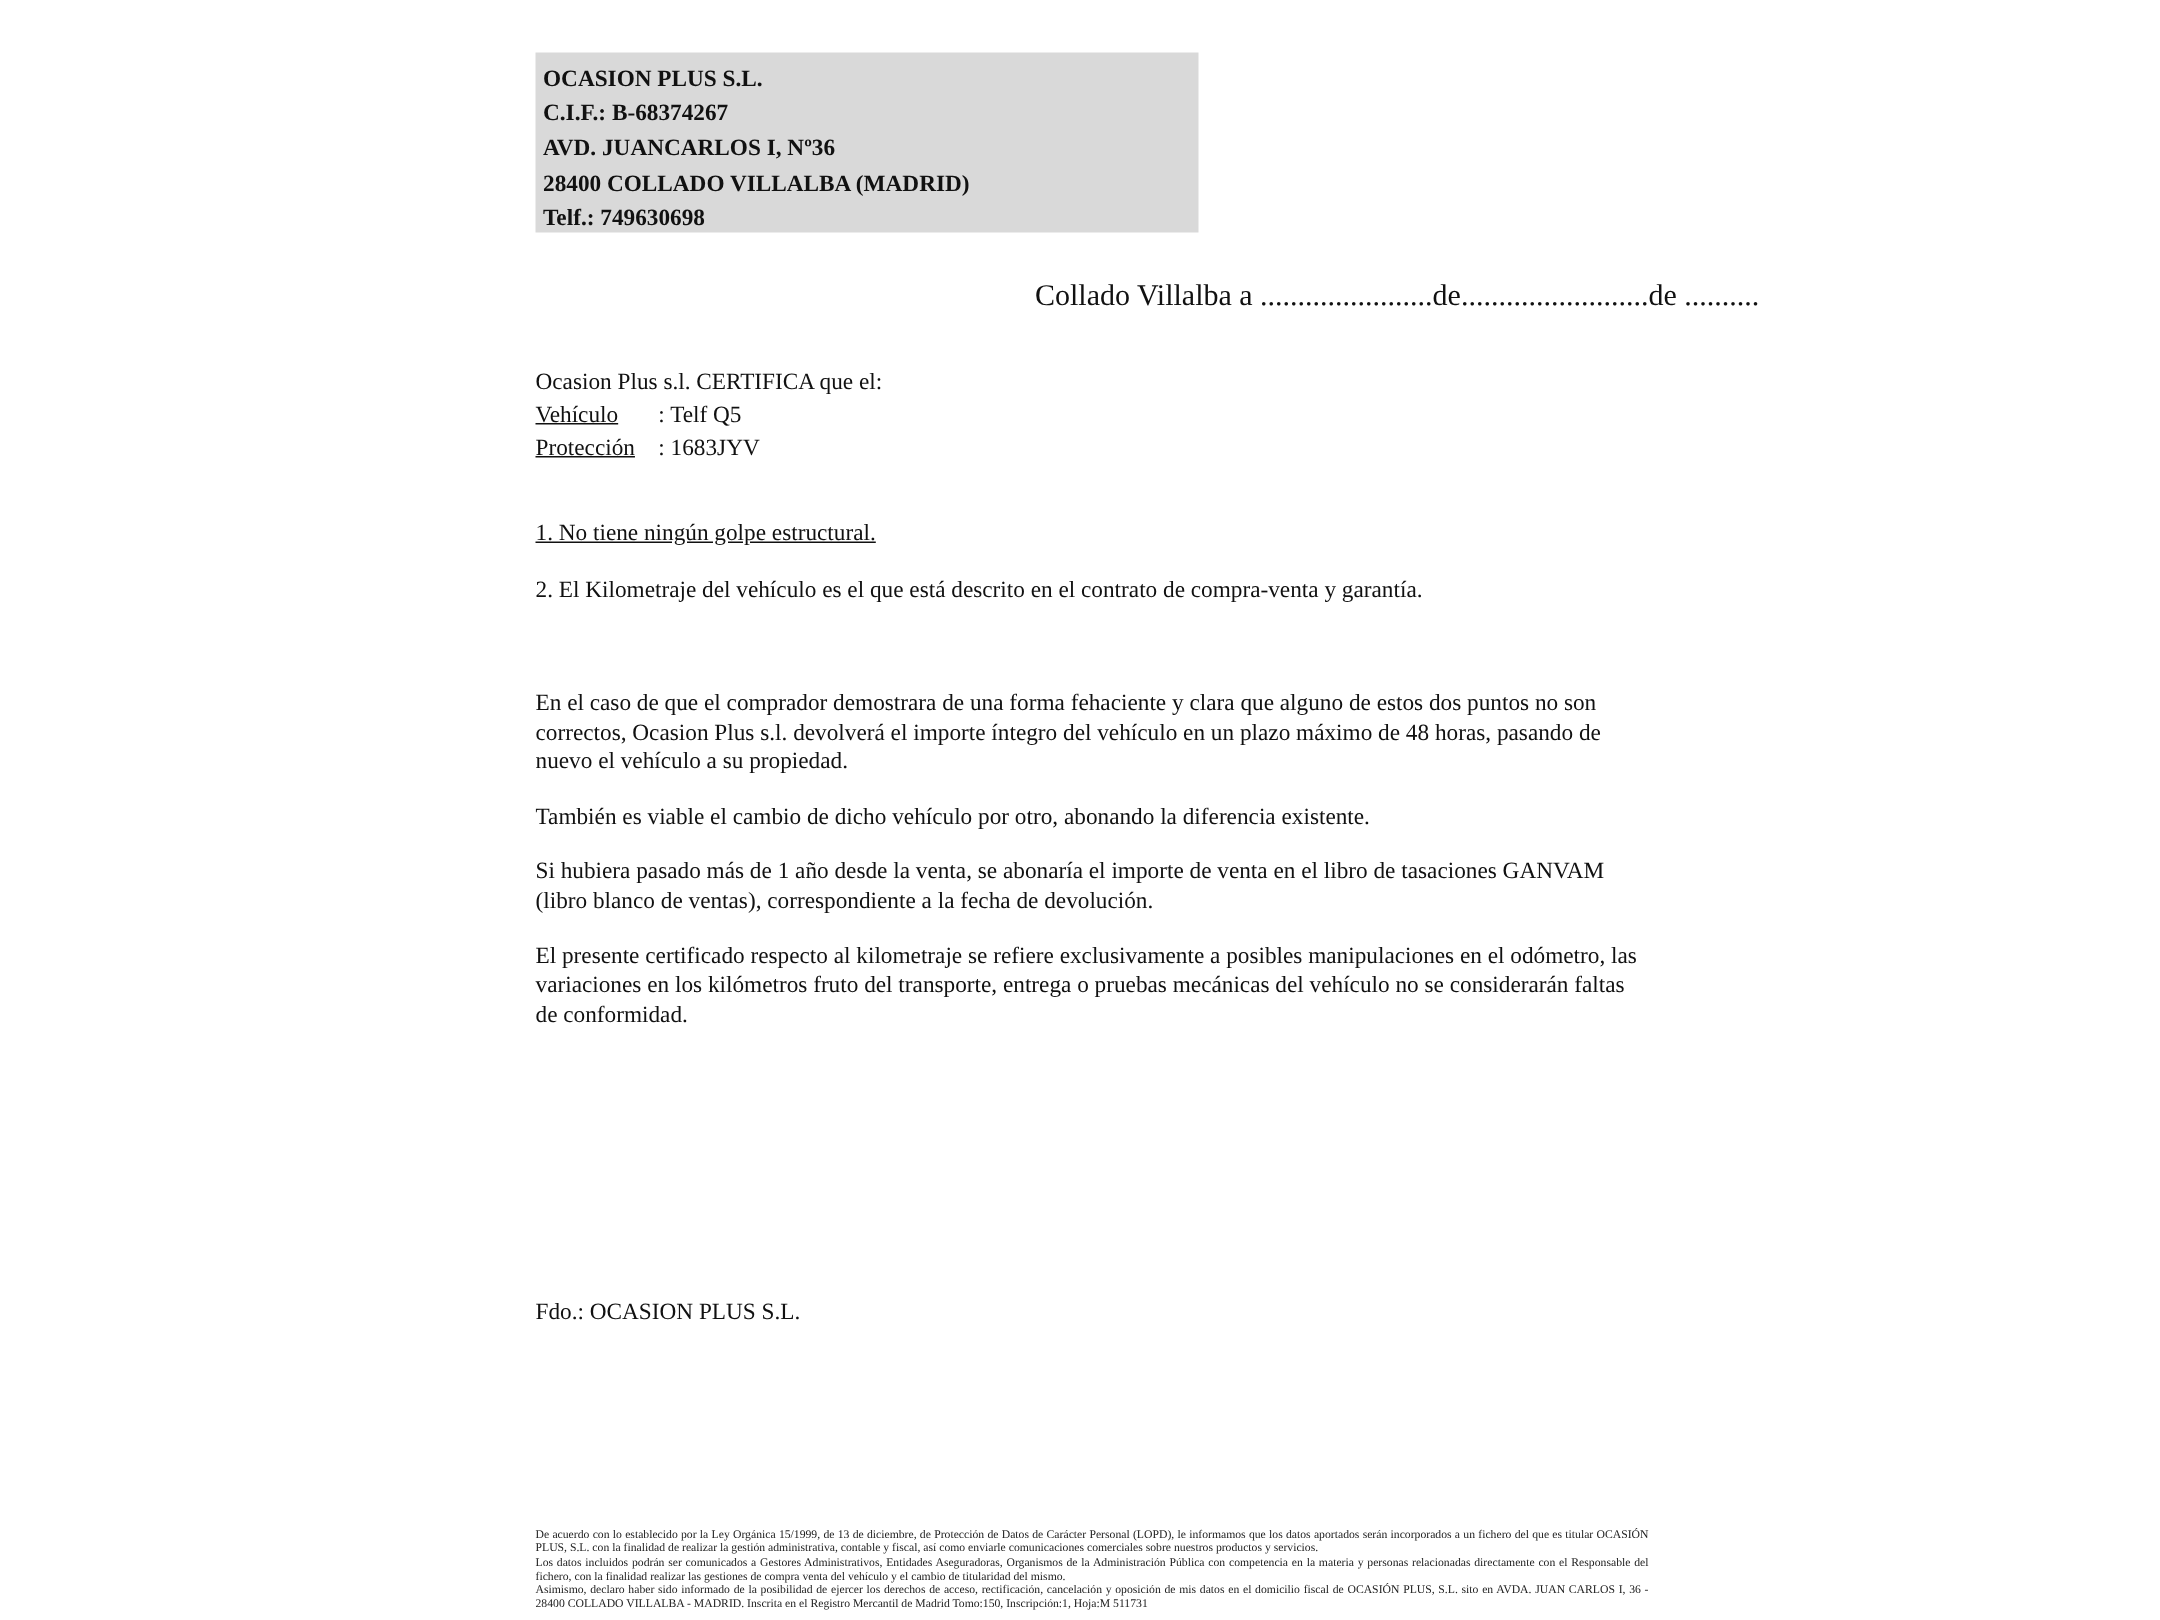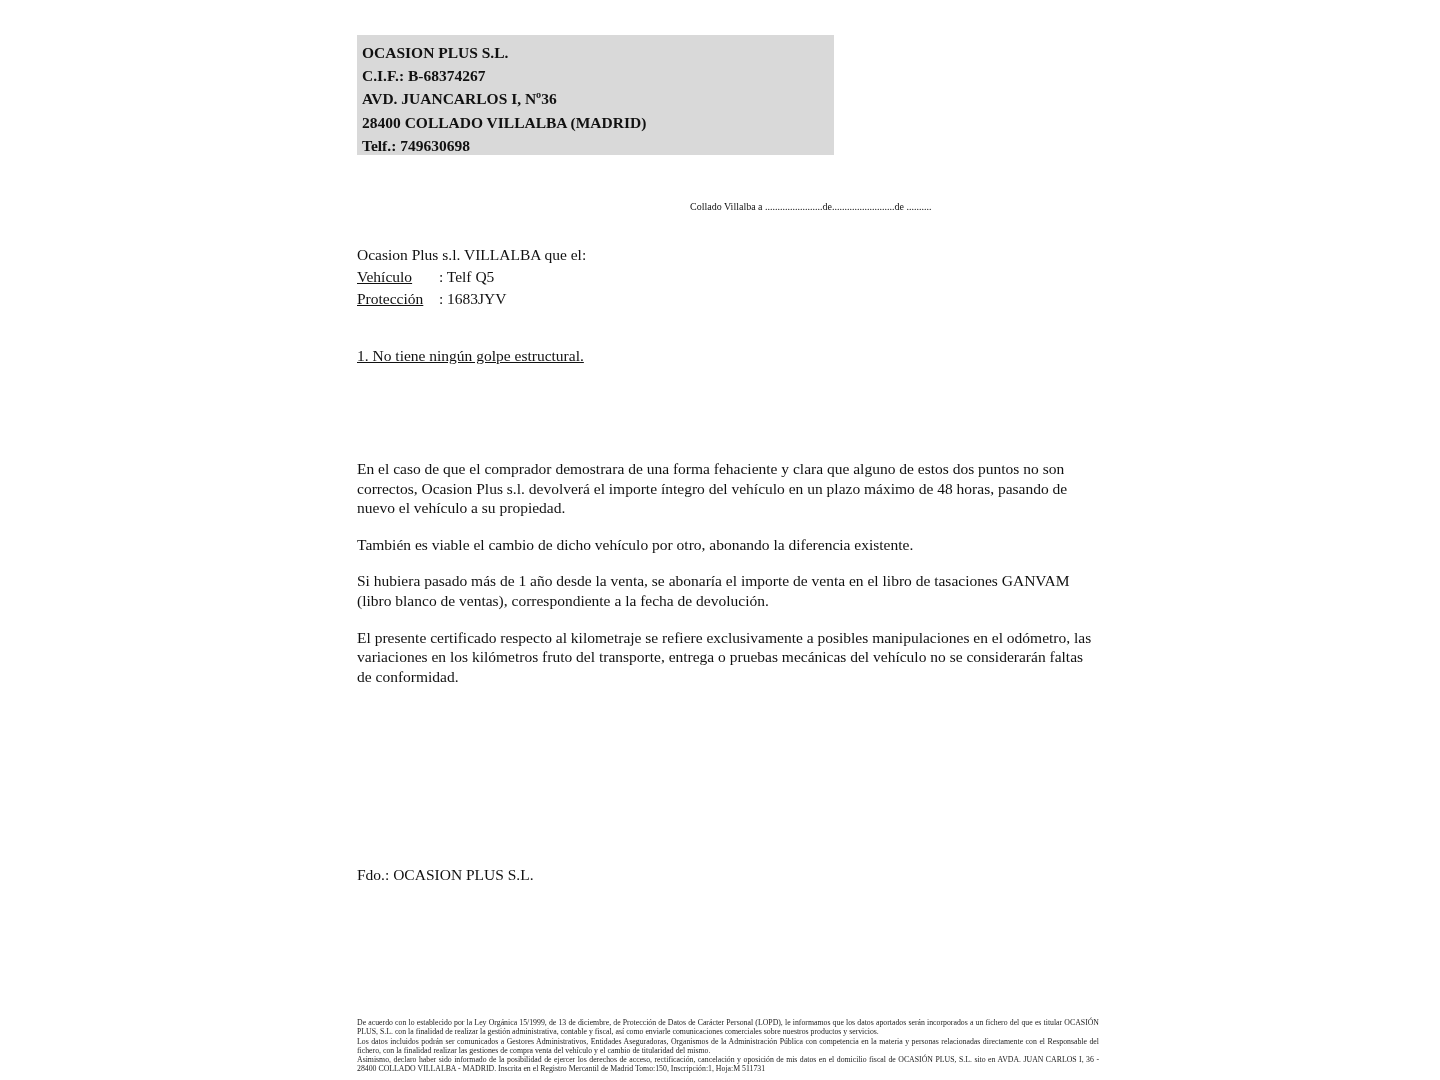--- a/index.html
+++ b/index.html
@@ -6,30 +6,30 @@
   html,body { width:1440px; height:1080px; background:#ffffff; }
   body {
     font-family: "Liberation Serif", "DejaVu Serif", serif;
     color:#111111;
     position:relative;
     overflow:hidden;
   }
   .page { position:absolute; left:0; top:0; width:1440px; height:1080px; background:#ffffff; }
 
   .header-box {
-    position:absolute; left:357px; top:35px; width:477px; height:120px;
+    position:absolute; left:357px; top:35px; width:442px; height:120px;
     background:#d9d9d9; padding:6px 6px 0 5px;
   }
   .header-box .hline {
     font-weight:bold; font-size:15.5px; line-height:23.2px; white-space:nowrap;
   }
 
   .date-line {
-    position:absolute; left:690px; top:201px;
-    font-size:10px; white-space:nowrap;
+    position:absolute; left:690px; top:186px;
+    font-size:20px; white-space:nowrap;
   }
 
   .certify { position:absolute; left:357px; top:244px; font-size:15.5px; }
   .certify .intro { line-height:22px; }
   .kv-row { line-height:22px; }
   .kv-label { display:inline-block; width:78px; text-decoration:underline; }
   .kv-value { display:inline-block; }
 
   .point { position:absolute; left:357px; font-size:15.5px; white-space:nowrap; }
   .point-1 { top:347px;text-decoration:underline; }
@@ -55,32 +55,33 @@
     <div class="hline">OCASION PLUS S.L.</div>
     <div class="hline">C.I.F.: B-68374267</div>
     <div class="hline">AVD. JUANCARLOS I, Nº36</div>
     <div class="hline">28400 COLLADO VILLALBA (MADRID)</div>
     <div class="hline">Telf.: 749630698</div>
   </div>
 
   <div class="date-line">Collado Villalba a .......................de.........................de ..........</div>
 
   <div class="certify">
-    <div class="intro">Ocasion Plus s.l. VILLALBA que el:</div>
+    <div class="intro">Ocasion Plus s.l. CERTIFICA que el:</div>
     <div class="kv-row">
       <span class="kv-label">Vehículo</span>
       <span class="kv-value">: Telf Q5</span>
     </div>
     <div class="kv-row">
       <span class="kv-label">Protección</span>
       <span class="kv-value">: 1683JYV</span>
     </div>
   </div>
 
   <div class="point point-1">1. No tiene ningún golpe estructural.</div>
+  <div class="point point-2">2. El Kilometraje del vehículo es el que está descrito en el contrato de compra-venta y garantía.</div>
 
   <div class="paragraphs">
     <p>En el caso de que el comprador demostrara de una forma fehaciente y clara que alguno de estos dos puntos no son correctos, Ocasion Plus s.l. devolverá el importe íntegro del vehículo en un plazo máximo de 48 horas, pasando de nuevo el vehículo a su propiedad.</p>
     <p>También es viable el cambio de dicho vehículo por otro, abonando la diferencia existente.</p>
     <p>Si hubiera pasado más de 1 año desde la venta, se abonaría el importe de venta en el libro de tasaciones GANVAM (libro blanco de ventas), correspondiente a la fecha de devolución.</p>
     <p>El presente certificado respecto al kilometraje se refiere exclusivamente a posibles manipulaciones en el odómetro, las variaciones en los kilómetros fruto del transporte, entrega o pruebas mecánicas del vehículo no se considerarán faltas de conformidad.</p>
   </div>
 
   <div class="signature">Fdo.: OCASION PLUS S.L.</div>
 

